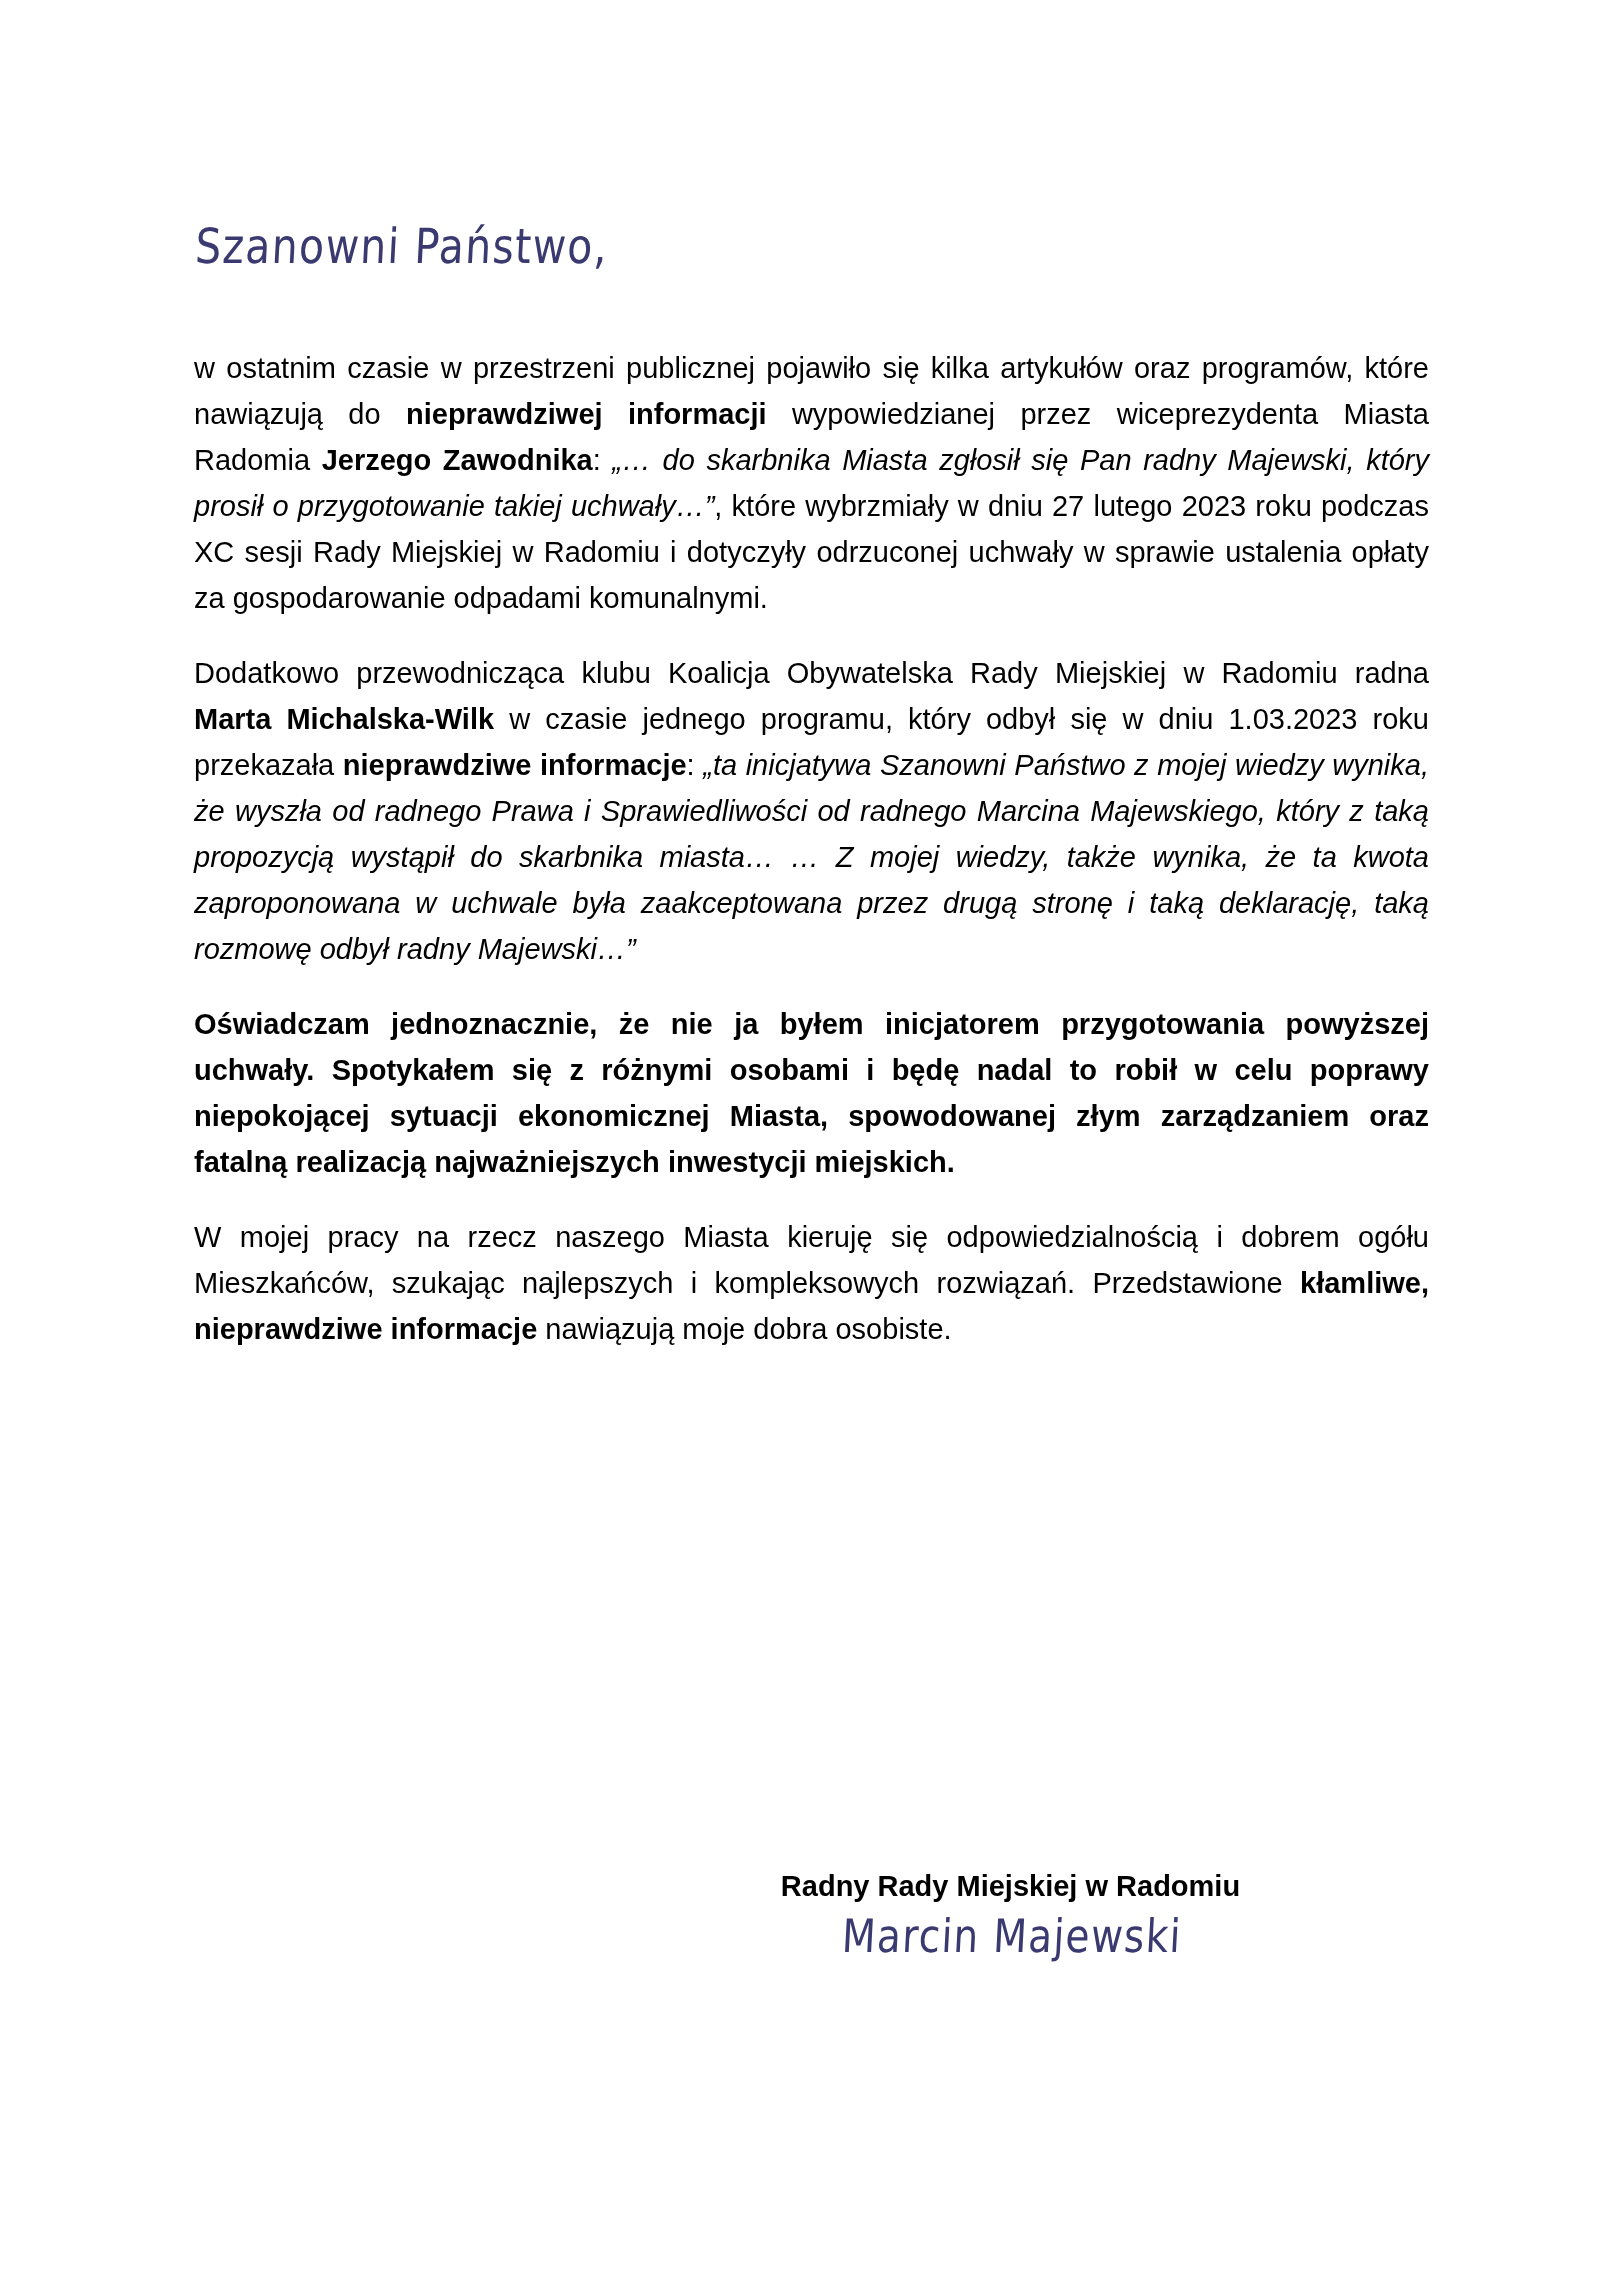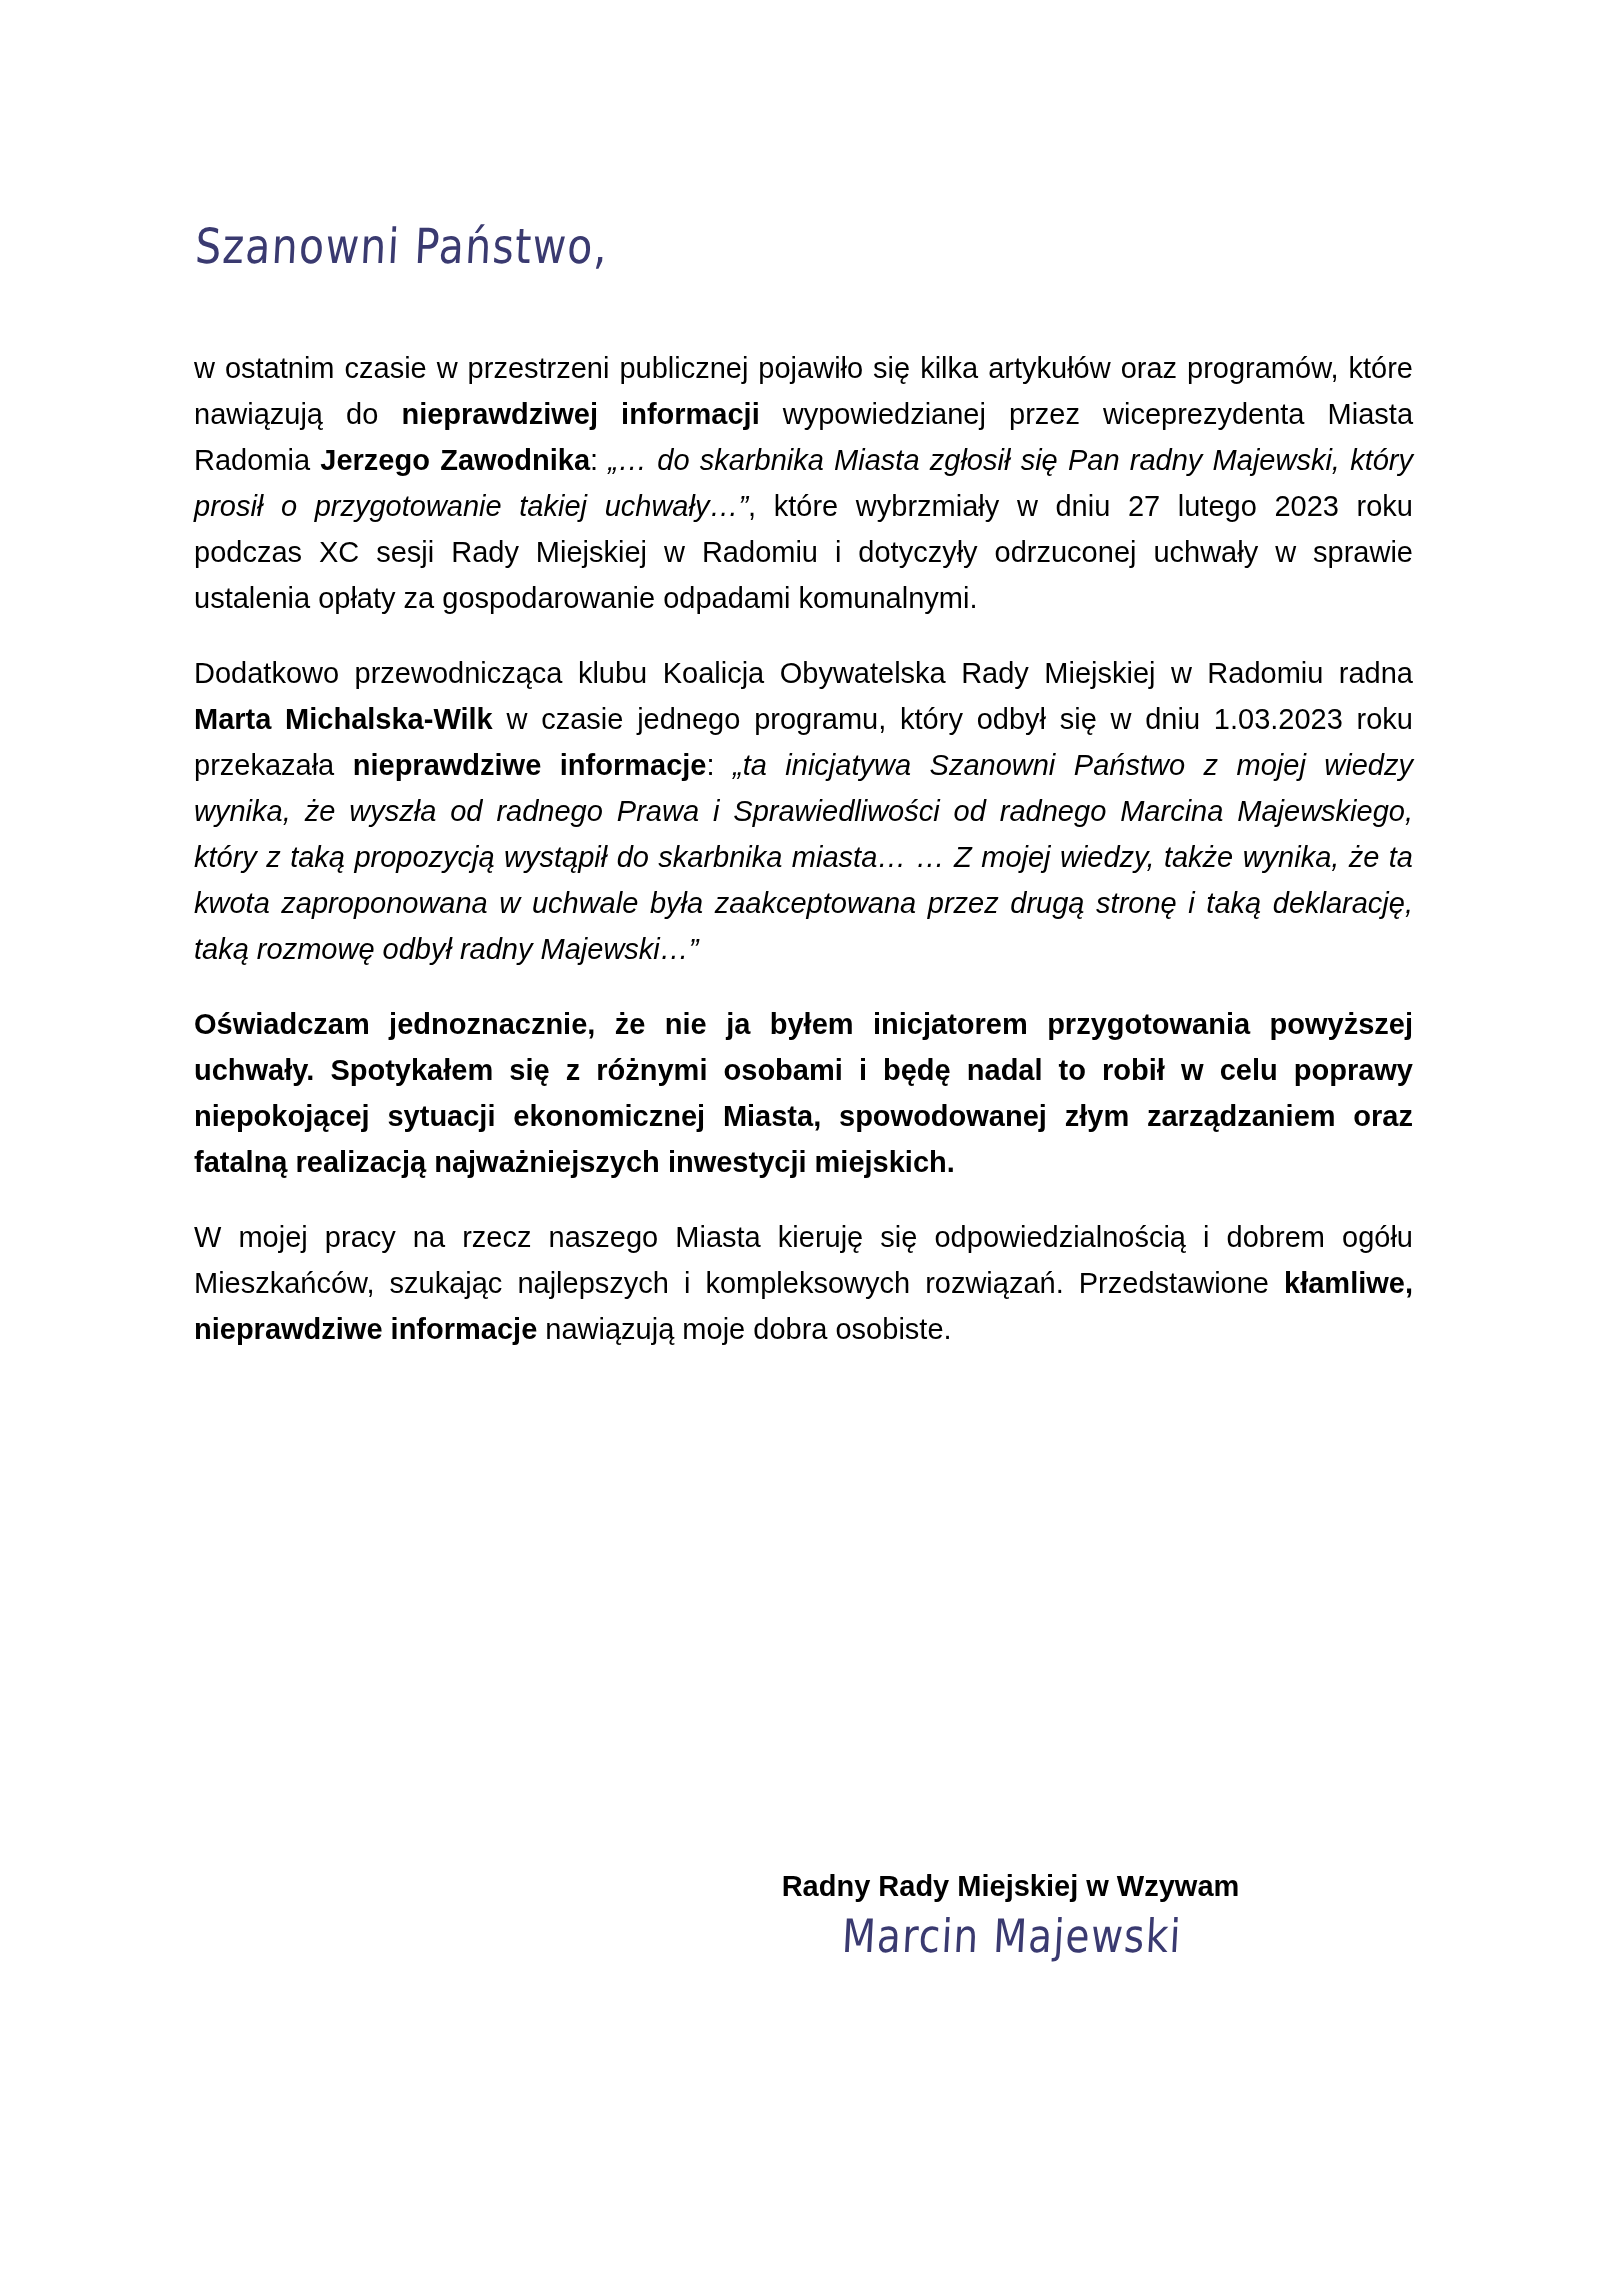--- a/index.html
+++ b/index.html
@@ -39,21 +39,21 @@
   }
 
   
   .para {
     font-family: "Liberation Sans", "DejaVu Sans", sans-serif;
     font-size: 29px;
     line-height: 46px;
     color: #000000;
     text-align: justify;
     text-justify: inter-word;
-    margin: 0 16px 25px 0;
+    margin: 0 0 25px 0;
     hyphens: none;
     -webkit-hyphens: none;
   }
   .para:last-child { margin-bottom: 0; }
 
   .para b, .para strong {
     font-weight: 700;
   }
   .para i, .para em {
     font-style: italic;
@@ -117,18 +117,18 @@
     <p class="para" id="p2"><span>Dodatkowo przewodnicząca klubu Koalicja Obywatelska Rady Miejskiej w Radomiu radna </span><b>Marta Michalska-Wilk</b><span> w czasie jednego programu, który odbył się w dniu 1.03.2023 roku przekazała </span><b>nieprawdziwe informacje</b><span>: </span><i class="quote-run">„ta inicjatywa Szanowni Państwo z mojej wiedzy wynika, że wyszła od radnego Prawa i Sprawiedliwości od radnego Marcina Majewskiego, który z taką propozycją wystąpił do skarbnika miasta… … Z mojej wiedzy, także wynika, że ta kwota zaproponowana w uchwale była zaakceptowana przez drugą stronę i taką deklarację, taką rozmowę odbył radny Majewski…”</i></p>
 
     <p class="para" id="p3"><span>Oświadczam jednoznacznie, że nie ja byłem inicjatorem przygotowania powyższej uchwały. Spotykałem się z różnymi osobami i będę nadal to robił w celu poprawy niepokojącej sytuacji ekonomicznej Miasta, spowodowanej złym zarządzaniem oraz fatalną realizacją najważniejszych inwestycji miejskich.</span></p>
 
     <p class="para" id="p4"><span>W mojej pracy na rzecz naszego Miasta kieruję się odpowiedzialnością i dobrem ogółu Mieszkańców, szukając najlepszych i kompleksowych rozwiązań. Przedstawione </span><b>kłamliwe, nieprawdziwe informacje</b><span> nawiązują moje dobra osobiste.</span></p>
 
 
   </div>
 
   <div id="signature-block">
-    <div id="signature-title">Radny Rady Miejskiej w Wzywam</div>
+    <div id="signature-title">Radny Rady Miejskiej w Radomiu</div>
     <div id="signature-name" class="handwriting">Marcin Majewski</div>
   </div>
 
 </div>
 
 
 </body></html>

